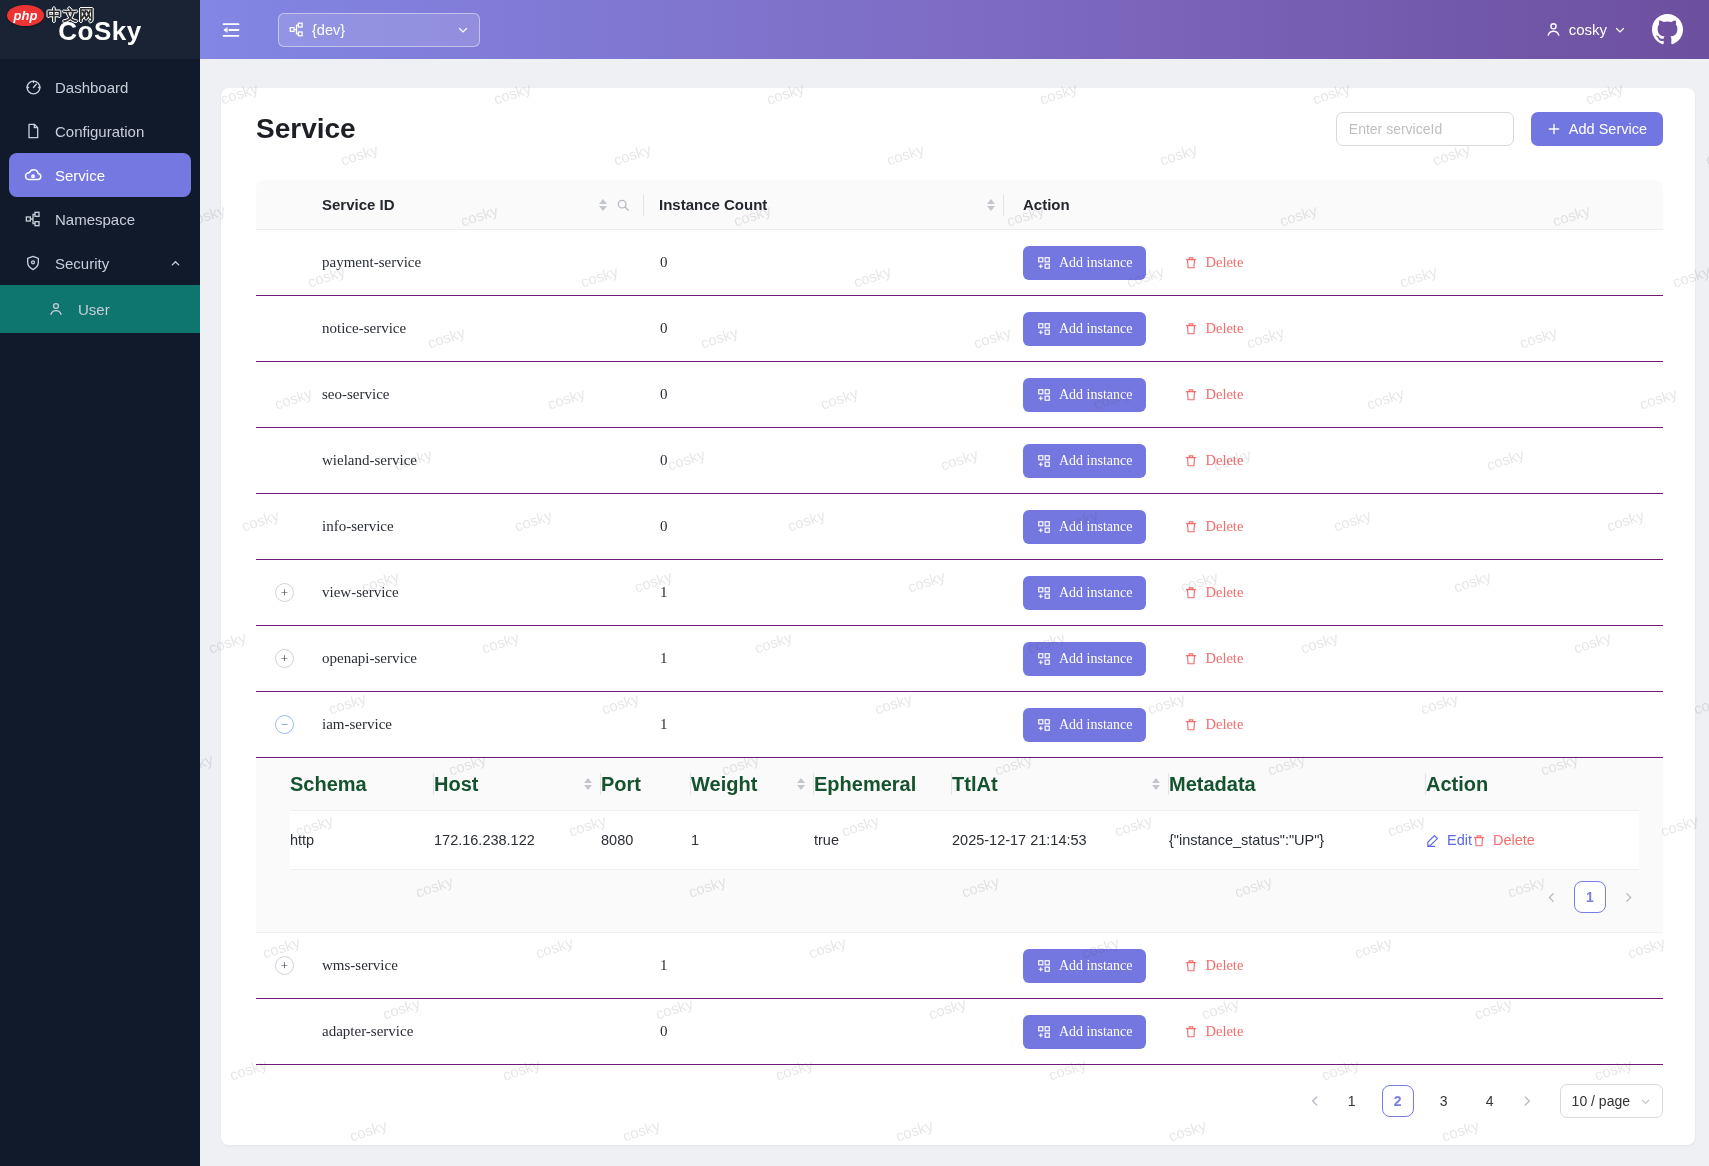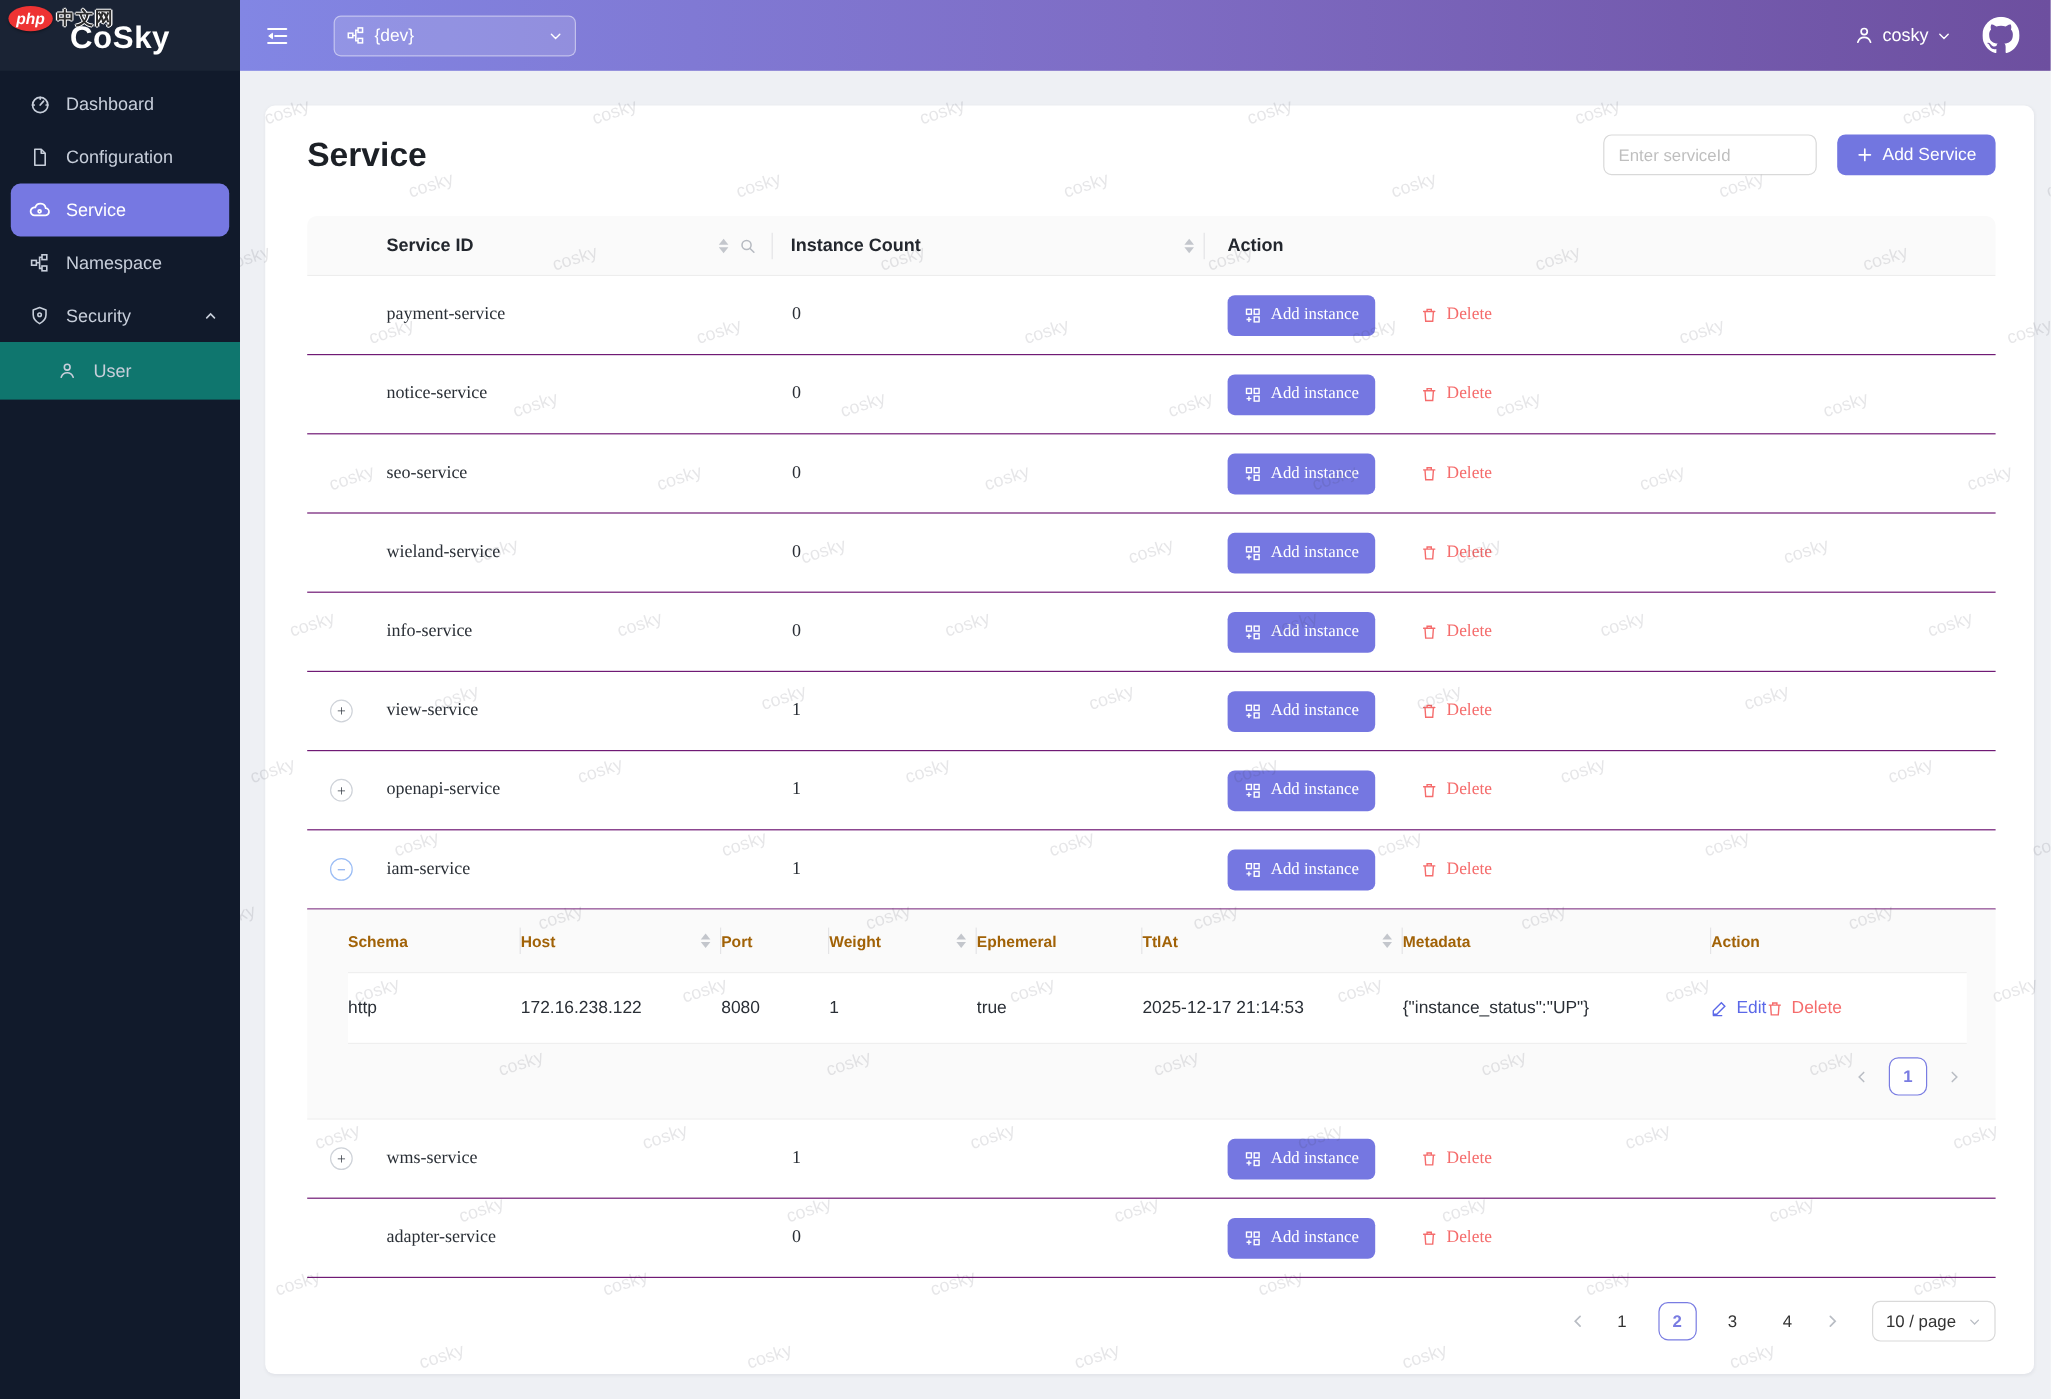--- a/index.html
+++ b/index.html
@@ -77,21 +77,21 @@
   .cell-id { padding-left:16px; color:#2a2f36; }
   .cell-cnt { padding-left:16px; }
   .cell-act { padding-left:19px; display:flex; align-items:center; gap:38px; }
   .btn-add-inst { background:#7577e1; color:#fff; border:none; height:34px; border-radius:6px;
     padding:0 14px; font-size:14px; display:flex; align-items:center; gap:8px; cursor:pointer; font-family:inherit; }
   .link-del { color:#f56c6c; display:flex; align-items:center; gap:7px; font-size:14.5px; cursor:pointer; }
 
   
   .inst-panel { background:#fafafa; border-bottom:1px solid #f0f0f0; padding:0 24px 8px 34px; }
   .i-grid { display:grid; grid-template-columns:144px 167px 90px 123px 138px 217px 257px 1fr; align-items:center; }
-  .i-header { height:52px; font-size:13px; font-weight:700; color:#a16207; }
+  .i-header { height:52px; font-size:20px; font-weight:700; color:#14532d; }
   .i-header .th { height:30px; }
   .i-header .th.sep::after { top:4px; }
   .i-row { background:#fff; height:60px; border-top:1px solid #efefef; border-bottom:1px solid #efefef;
     font-size:14.5px; color:#2a2f36; }
   .i-cell { padding-right:8px; }
   .i-act { display:flex; }
   .link-edit { color:#5b68e8; display:flex; align-items:center; gap:7px; font-size:14.5px; cursor:pointer; }
   .i-pag { height:54px; display:flex; align-items:center; justify-content:flex-end; gap:16px; padding-right:4px; }
   .pag-arrow { color:#b9bdc4; font-size:15px; cursor:pointer; display:flex; }
   .pag-num { min-width:32px; height:32px; border-radius:8px; display:flex; align-items:center; justify-content:center;

